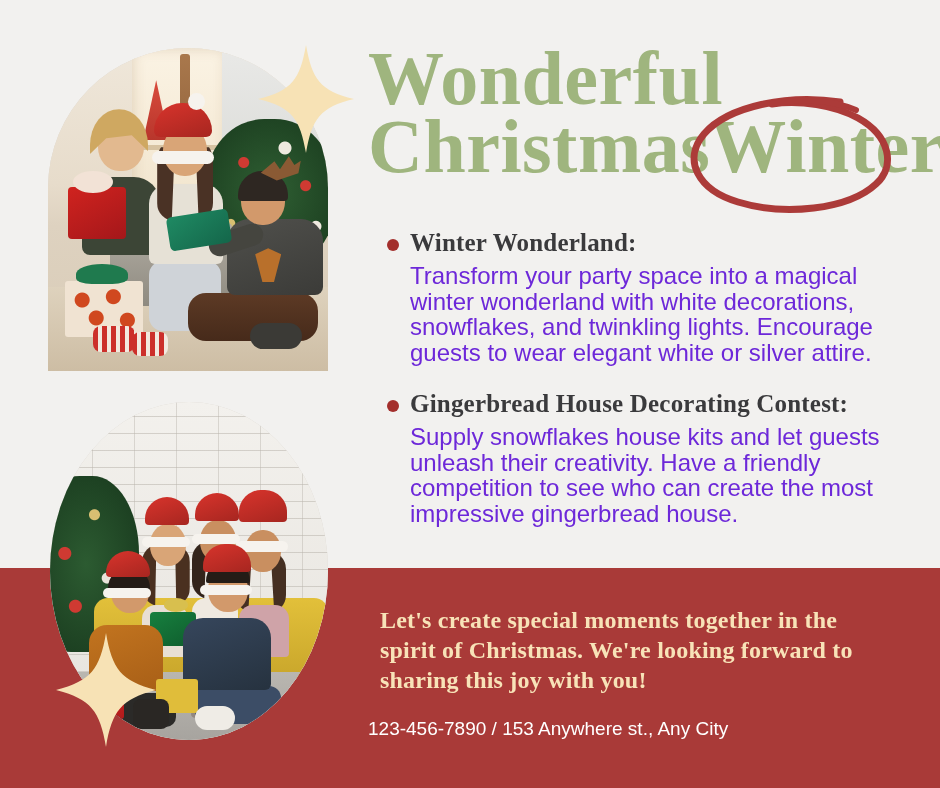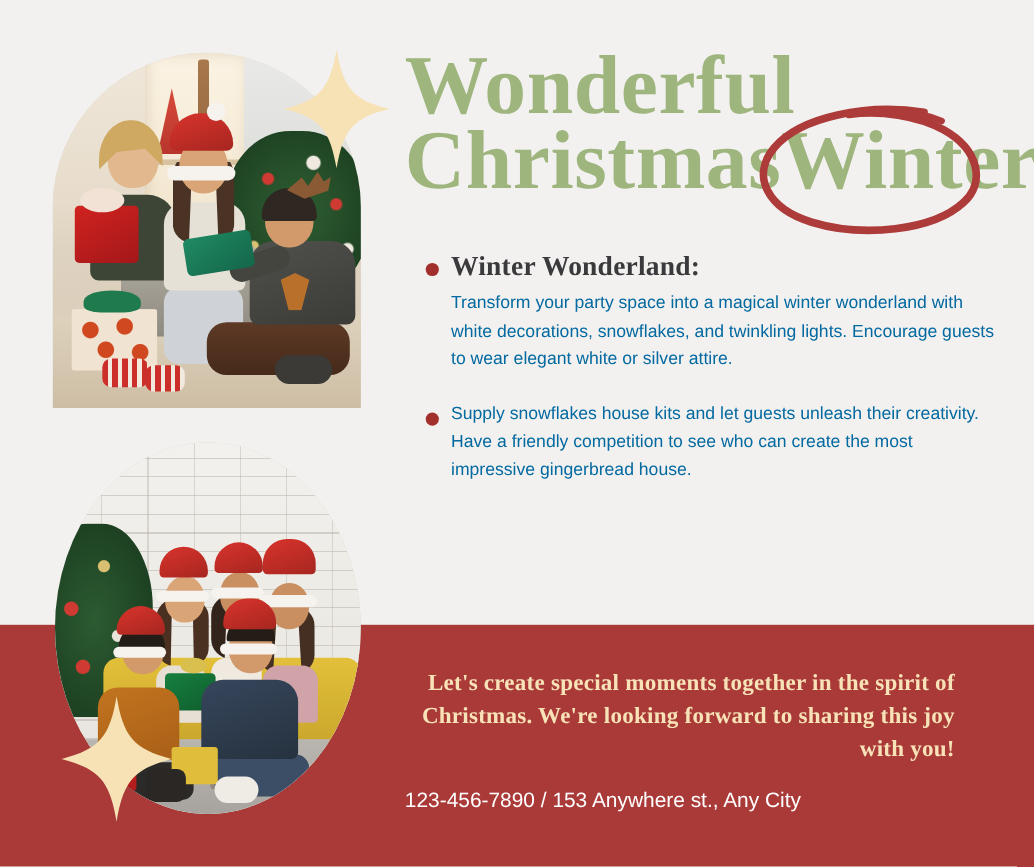--- a/index.html
+++ b/index.html
@@ -402,43 +402,42 @@
     font-family: "Liberation Serif", "DejaVu Serif", serif;
     font-weight: 700;
     font-size: 25px;
     line-height: 30px;
     color: #3A3A3C;
     letter-spacing: 0.2px;
   }
   .bullet-body {
     margin: 0 0 0 26px;
     font-family: "Liberation Sans", sans-serif;
-    font-size: 16px;
+    font-size: 24px;
     line-height: 25.5px;
-    color: #0369a1;
+    color: #6d28d9;
     max-width: 500px;
   }
 
   
   .footer {
     position: absolute;
     left: 2px;
     top: 605px;
     width: 520px;
   }
   .footer-tagline {
-    margin: 0 0 22px 0;
+    margin: 0 0 22px 12px;
     font-family: "Liberation Serif", "DejaVu Serif", serif;
     font-weight: 700;
-    font-size: 21px;
+    font-size: 24px;
     line-height: 30px;
     color: #F8E3B8;
     letter-spacing: 0.2px;
     max-width: 500px;
-    text-align: right;
   }
   .footer-contact {
     margin: 0;
     font-family: "Liberation Sans", sans-serif;
     font-size: 19px;
     line-height: 24px;
     color: #FFFFFF;
   }
 </style>
 </head>
@@ -567,20 +566,21 @@
     <div class="bullets">
 
       <div class="bullet-block">
         <span class="bullet-dot"></span>
         <h2 class="bullet-head">Winter Wonderland:</h2>
         <p class="bullet-body">Transform your party space into a magical winter wonderland with white decorations, snowflakes, and twinkling lights. Encourage guests to wear elegant white or silver attire.</p>
       </div>
 
       <div class="bullet-block">
         <span class="bullet-dot"></span>
+        <h2 class="bullet-head">Gingerbread House Decorating Contest:</h2>
         <p class="bullet-body">Supply snowflakes house kits and let guests unleash their creativity. Have a friendly competition to see who can create the most impressive gingerbread house.</p>
       </div>
 
     </div>
 
     <div class="footer">
       <p class="footer-tagline">Let's create special moments together in the spirit of Christmas. We're looking forward to sharing this joy with you!</p>
       <p class="footer-contact">123-456-7890 / 153 Anywhere st., Any City</p>
     </div>
 

